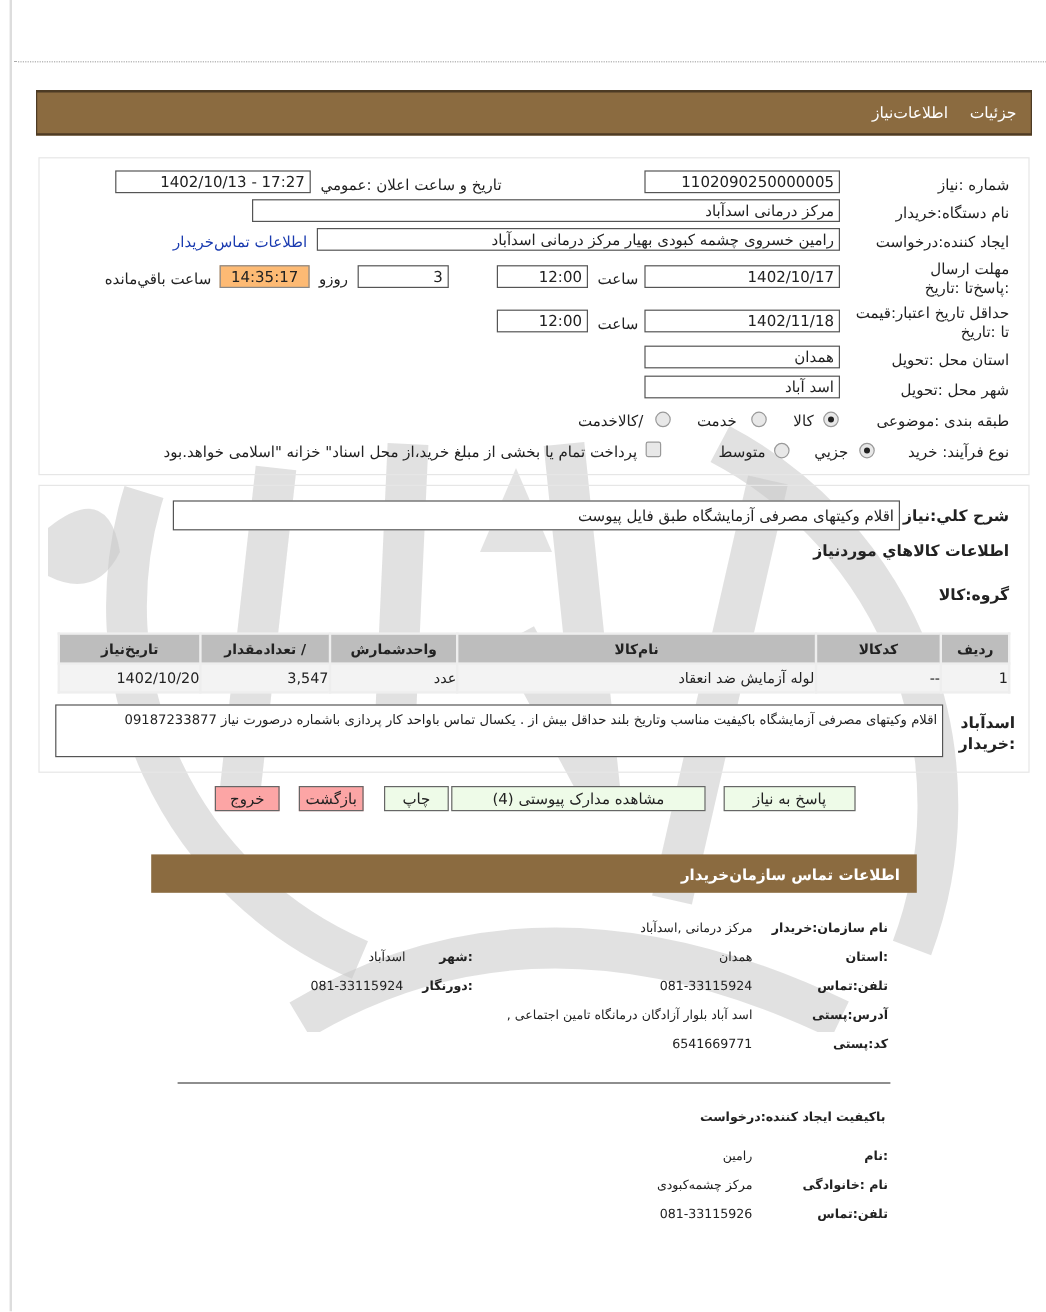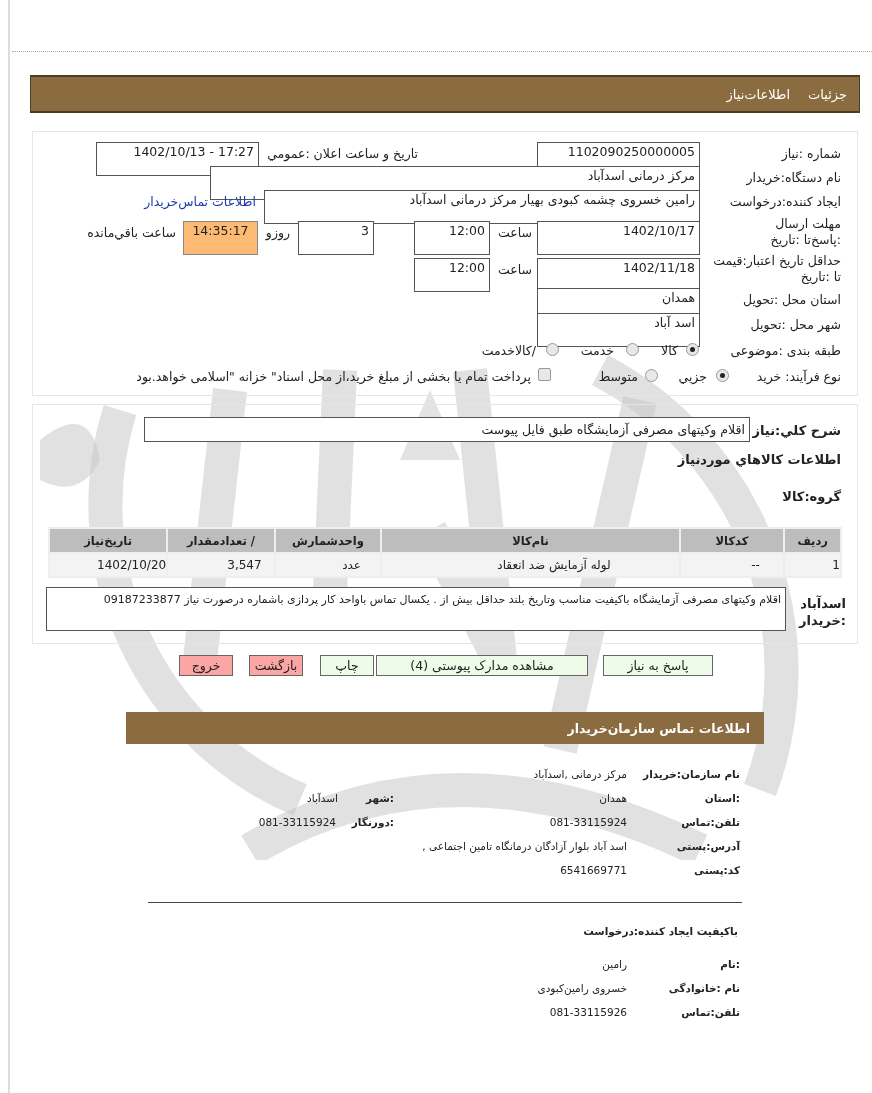--- a/index.html
+++ b/index.html
@@ -12,34 +12,34 @@
 
   .header-bar { position: absolute; left: 30px; top: 75px; width: 830px; height: 38px; background: #8b6b40; border: 1px solid #4d3b24; border-top: 2px solid #4d3b24; border-bottom: 2px solid #4d3b24; direction: rtl; color: #fff; font-size: 13px; display: flex; align-items: center; padding-right: 12px; z-index: 2; }
   .header-bar span { margin-left: 18px; }
 
   .panel { position: absolute; border: 1px solid #e6e6e6; background: rgba(255,255,255,0.0); z-index: 1; }
   .panel1 { left: 32px; top: 131px; width: 826px; height: 265px; }
   .panel2 { left: 32px; top: 404px; width: 826px; height: 240px; }
 
   .abs { position: absolute; z-index: 2; white-space: nowrap; direction: rtl; }
   .lbl { font-size: 12.5px; color: #222; }
-  .box { position: absolute; z-index: 2; border: 1px solid #555; background: #fff; height: 34px; font-size: 12.5px; line-height: 17px; padding: 0 4px; direction: rtl; white-space: nowrap; overflow: hidden; }
+  .box { position: absolute; z-index: 2; border: 1px solid #555; background: #fff; height: 19px; font-size: 12.5px; line-height: 17px; padding: 0 4px; direction: rtl; white-space: nowrap; overflow: hidden; }
   .box.ltr { direction: ltr; text-align: right; }
   .box.timer { background: #fdba74; border-color: #888; text-align: center; direction: ltr; }
   .link { color: #1a3bb0; font-size: 12.5px; }
 
   .radio { position: absolute; z-index: 2; width: 13px; height: 13px; border-radius: 50%; border: 1px solid #999; background: #e8e8e8; }
   .radio.on::after { content: ""; position: absolute; left: 3px; top: 3px; width: 5px; height: 5px; border-radius: 50%; background: #222; }
   .check { position: absolute; z-index: 2; width: 13px; height: 13px; border: 1px solid #999; border-radius: 2px; background: #e8e8e8; }
 
   .bold { font-weight: bold; }
 
   table.items { position: absolute; left: 48px; top: 527px; width: 794px; border-collapse: collapse; z-index: 2; direction: rtl; font-size: 12px; }
   table.items th { background: #bdbdbd; height: 25px; font-weight: bold; font-size: 11.5px; color: #222; border: 2px solid #eee; }
-  table.items td { background: #f3f3f3; height: 24px; text-align: center; border: 2px solid #eee; padding-left: 47px; }
+  table.items td { background: #f3f3f3; height: 24px; border: 2px solid #eee; padding-left: 47px; }
 
   .desc-box { position: absolute; left: 46px; top: 587px; width: 740px; height: 44px; border: 1px solid #555; background: #fff; z-index: 2; direction: rtl; font-size: 11px; line-height: 17px; padding: 3px 4px; }
 
   .btn { position: absolute; z-index: 2; height: 21px; border: 1px solid #666; font-size: 12.5px; text-align: center; line-height: 19px; direction: rtl; cursor: pointer; }
   .btn.green { background: #eefbe8; }
   .btn.pink { background: #fca5a5; }
 
   .contact-bar { position: absolute; left: 126px; top: 712px; width: 638px; height: 32px; background: #8b6b40; z-index: 2; direction: rtl; color: #fff; font-weight: bold; font-size: 12.5px; display: flex; align-items: center; padding-right: 14px; }
 
   .small { font-size: 10.5px; color: #222; }
@@ -177,15 +177,15 @@
 <div class="abs small" style="right:245px; top:840px;">اسد آباد بلوار آزادگان درمانگاه تامین اجتماعی ,</div>
 <div class="abs small b" style="right:132px; top:864px;margin-left:44px;">کد:پستی</div>
 <div class="abs small" style="right:245px; top:864px; direction:ltr;">6541669771</div>
 
 <div class="hr2"></div>
 
 <div class="abs small b" style="right:134px; top:925px;">باکیفیت ایجاد کننده:درخواست</div>
 <div class="abs small b" style="right:132px; top:958px;">:نام</div>
 <div class="abs small" style="right:245px; top:958px;">رامین</div>
 <div class="abs small b" style="right:132px; top:982px;">نام :خانوادگی</div>
-<div class="abs small" style="right:245px; top:982px;">خسروی رامین‌کبودی</div>
+<div class="abs small" style="right:245px; top:982px;">مرکز چشمه‌کبودی</div>
 <div class="abs small b" style="right:132px; top:1006px;">تلفن:تماس</div>
 <div class="abs small" style="right:245px; top:1006px; direction:ltr;">081-33115926</div>
 
 </body></html>

